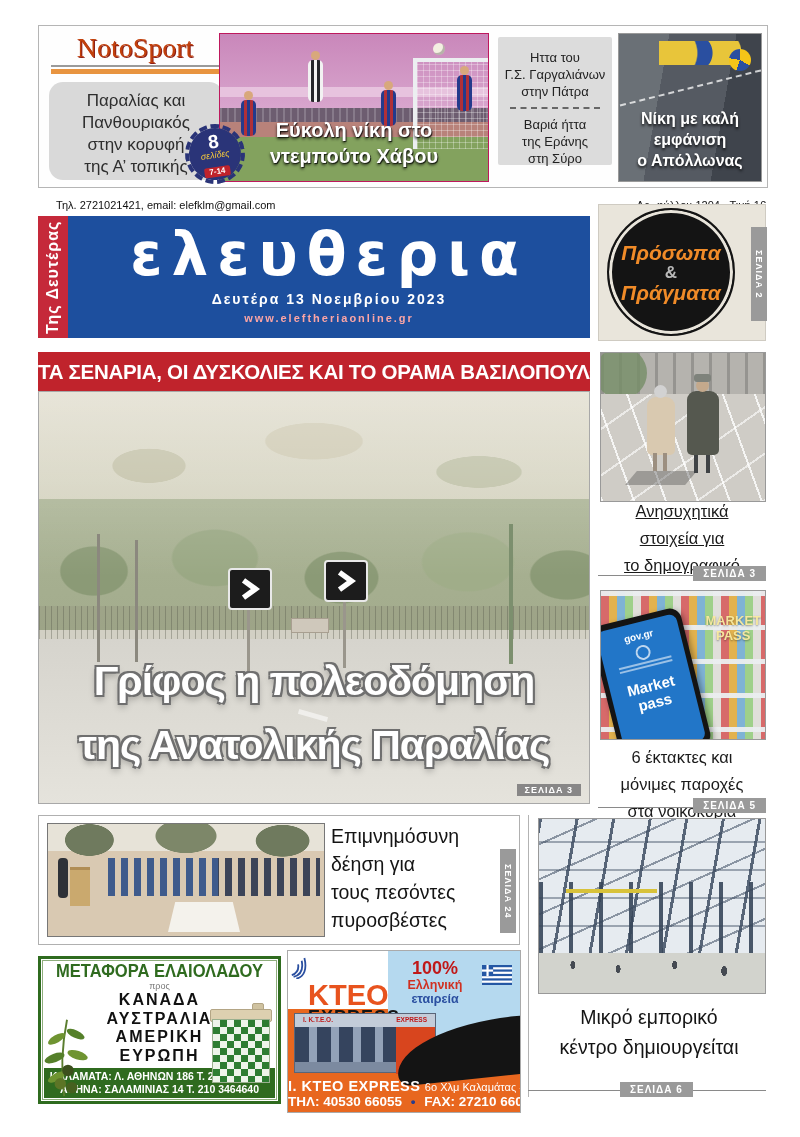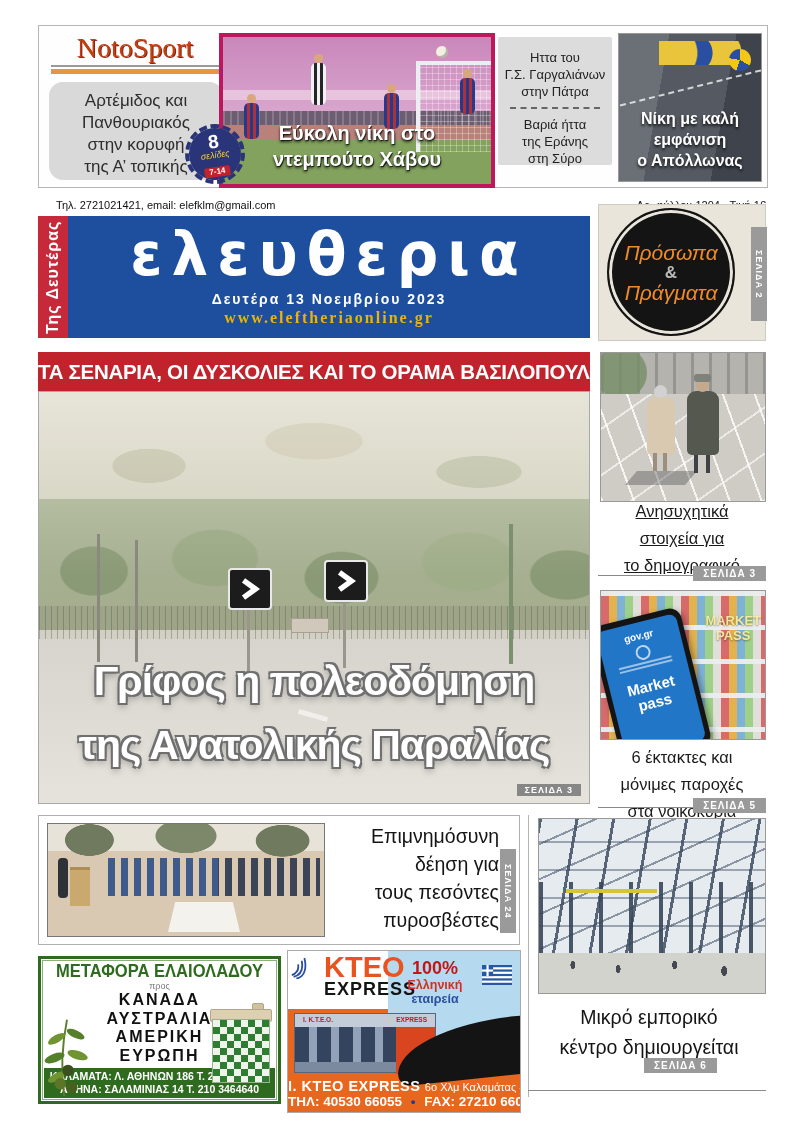--- a/index.html
+++ b/index.html
@@ -17,21 +17,21 @@
              text-align:center;font-size:17px;line-height:22px;color:#2e2e2e;padding-top:8px;box-sizing:border-box;}
   .badge{position:absolute;left:146px;top:98px;width:60px;height:60px;border-radius:50%;
          background:#2a3478;background-clip:padding-box;border:4px dashed #2a3478;box-sizing:border-box;
          color:#fff;text-align:center;transform:rotate(-8deg);z-index:5;padding-top:5px;}
   .badge-num{font-size:19px;font-weight:bold;line-height:17px;}
   .badge-label{font-size:9px;font-style:italic;color:#f4c83c;line-height:10px;}
   .badge-pages{display:inline-block;font-size:8px;font-weight:bold;background:#c0232c;border-radius:2px;
                padding:0 5px;margin-top:2px;line-height:10px;}
 
   
-  .fp{position:absolute;left:180px;top:7px;width:268px;height:147px;border:4px solid #be185d;overflow:hidden;background:#cd90c0;}
+  .fp{position:absolute;left:180px;top:7px;width:268px;height:147px;border:1px solid #be185d;overflow:hidden;background:#cd90c0;}
   .fp-wall{position:absolute;left:0;top:0;width:100%;height:50%;background:linear-gradient(#c987ba,#d8a5cd);}
   .fp-band{position:absolute;left:0;top:36%;width:100%;height:7%;background:#e7c3de;}
   .fp-fence{position:absolute;left:0;top:50%;width:100%;height:10%;background:
             repeating-linear-gradient(90deg,rgba(255,255,255,.18) 0 2px,transparent 2px 7px),#6d5d70;}
   .fp-track{position:absolute;left:0;top:60%;width:100%;height:10%;background:#b8827a;}
   .fp-grass{position:absolute;left:0;top:70%;width:100%;height:30%;background:#83a25e;}
   .fp-goal{position:absolute;right:0;top:16%;width:28%;height:62%;
            border-left:4px solid #eceff1;border-top:4px solid #eceff1;box-sizing:border-box;
            background:repeating-linear-gradient(0deg,rgba(255,255,255,.30) 0 1px,transparent 1px 6px),
                       repeating-linear-gradient(90deg,rgba(255,255,255,.30) 0 1px,transparent 1px 6px);}
@@ -68,28 +68,28 @@
 
   
   .masthead{position:absolute;left:38px;top:216px;width:552px;height:122px;}
   .edition{position:absolute;left:0;top:0;width:30px;height:122px;background:#c5293a;color:#fff;
            writing-mode:vertical-rl;transform:rotate(180deg);text-align:center;
            font-size:16px;font-weight:bold;letter-spacing:1px;line-height:30px;}
   .mh-blue{position:absolute;left:30px;top:0;width:522px;height:122px;background:#1d4f9e;text-align:center;}
   .mh-title{margin-top:2px;font-family:"DejaVu Sans",sans-serif;font-weight:bold;font-size:58px;line-height:72px;
             color:#fff;letter-spacing:9px;transform:scaleY(1.04);}
   .mh-date{font-size:14px;font-weight:bold;color:#fff;letter-spacing:2px;line-height:18px;}
-  .mh-site{font-size:16px;font-weight:bold;color:#eab308;letter-spacing:2px;line-height:20px;font-family:Liberation Serif, serif;}
+  .mh-site{font-size:11px;font-weight:bold;color:#fca5a5;letter-spacing:2px;line-height:20px;}
 
   
   .prosopa{position:absolute;left:598px;top:204px;width:168px;height:137px;background:#e9e5db;border:1px solid #cfcbc2;box-sizing:border-box;}
   .pr-circle{position:absolute;left:8px;top:3px;width:128px;height:128px;border-radius:50%;
              background:#141414;border:2px solid #141414;box-shadow:inset 0 0 0 3px #e9e5db;box-sizing:border-box;
              display:flex;flex-direction:column;justify-content:center;text-align:center;}
-  .pr-word{color:#f08b28;font-weight:normal;font-style:italic;font-size:21px;line-height:23px;}
+  .pr-word{color:#f08b28;font-weight:bold;font-style:italic;font-size:21px;line-height:23px;}
   .pr-amp{color:#b9b9b9;font-weight:bold;font-size:17px;line-height:17px;}
 
   
   .tab{background:#9a9a9a;color:#fff;font-size:10px;font-weight:bold;letter-spacing:1px;
        padding:2px 10px;display:inline-block;}
   .vtab{position:absolute;background:#9a9a9a;color:#fff;font-size:9px;font-weight:bold;letter-spacing:1px;
         writing-mode:vertical-rl;text-align:center;padding:8px 3px;box-sizing:border-box;}
   .tabline{position:absolute;height:20px;}
   .tl-rule{position:absolute;left:0;right:0;top:9px;border-top:1px solid #8a8a8a;}
   .tl-tab{position:absolute;top:0;}
@@ -168,21 +168,21 @@
               radial-gradient(50px 28px at 50% 30%,#7d8769 0 60%,transparent 62%),
               radial-gradient(44px 26px at 85% 42%,#6f7a5e 0 60%,transparent 62%);}
   .mm-people{position:absolute;left:60px;top:30%;right:4px;height:38px;
              background:repeating-linear-gradient(90deg,#3c4458 0 7px,rgba(0,0,0,0) 7px 13px);}
   .mm-fire{position:absolute;left:60px;top:30%;width:110px;height:38px;
            background:repeating-linear-gradient(90deg,#3f5b8c 0 7px,rgba(0,0,0,0) 7px 13px);}
   .mm-podium{position:absolute;left:22px;top:38%;width:20px;height:36px;background:#caa96e;border-top:3px solid #b08d55;}
   .mm-speaker{position:absolute;left:10px;top:30%;width:10px;height:40px;background:#2e3138;border-radius:4px;}
   .mm-table{position:absolute;left:120px;bottom:4px;width:72px;height:30px;background:#f4f2ec;
             clip-path:polygon(10% 0,90% 0,100% 100%,0 100%);}
-  .mm-caption{position:absolute;left:292px;top:6px;width:168px;text-align:right;font-size:19.5px;line-height:28px;color:#141414;}
+  .mm-caption{position:absolute;left:292px;top:6px;width:168px;text-align:left;font-size:19.5px;line-height:28px;color:#141414;}
 
   
   .vdiv{position:absolute;left:528px;top:815px;width:1px;height:282px;background:#b3b3b3;}
   .constr{position:absolute;left:538px;top:818px;width:228px;height:176px;border:1px solid #999;box-sizing:border-box;
           overflow:hidden;background:#e6ebf0;}
   .cn-beams{position:absolute;left:0;top:0;width:100%;height:78%;
             background:repeating-linear-gradient(100deg,rgba(62,77,98,.85) 0 3px,transparent 3px 36px),
                        repeating-linear-gradient(-24deg,rgba(62,77,98,.55) 0 2px,transparent 2px 32px),
                        repeating-linear-gradient(0deg,rgba(62,77,98,.45) 0 2px,transparent 2px 28px);}
   .cn-cols{position:absolute;left:0;top:36%;width:100%;height:42%;
@@ -252,21 +252,21 @@
 
 <div class="page">
 
   <div class="strip">
     <div class="ns">
       <div class="ns-word">NotoSport</div>
       <div class="ns-bar1"></div>
       <div class="ns-bar2"></div>
     </div>
     <div class="ns-teaser">
-      <div>Αρτέμιδος και</div>
+      <div>Παραλίας και</div>
       <div>Πανθουριακός</div>
       <div>στην κορυφή</div>
       <div>της Α’ τοπικής</div>
     </div>
     <div class="badge">
       <div class="badge-num">8</div>
       <div class="badge-label">σελίδες</div>
       <div class="badge-pages">7-14</div>
     </div>
 
@@ -444,21 +444,21 @@
     <div class="cn-beams"></div>
     <div class="cn-cols"></div>
     <div class="cn-crane"></div>
     <div class="cn-floor"></div>
   </div>
   <div class="cn-caption">
     <div>Μικρό εμπορικό</div>
     <div>κέντρο δημιουργείται</div>
   </div>
   <div class="brule"></div>
-  <div class="tab" style="position:absolute;left:620px;top:1058px;margin-left:24px;">ΣΕΛΙΔΑ 6</div>
+  <div class="tab" style="position:absolute;left:620px;top:1082px;">ΣΕΛΙΔΑ 6</div>
 
   <div class="olive">
     <div class="ol-l1">ΜΕΤΑΦΟΡΑ ΕΛΑΙΟΛΑΔΟΥ</div>
     <div class="ol-pros">προς</div>
     <div class="ol-dest">ΚΑΝΑΔΑ</div>
     <div class="ol-dest">ΑΥΣΤΡΑΛΙΑ</div>
     <div class="ol-dest">ΑΜΕΡΙΚΗ</div>
     <div class="ol-dest">ΕΥΡΩΠΗ</div>
     <div class="ol-all"><span class="small">και</span> <span>ΣΕ ΟΛΗ ΤΗΝ ΕΛΛΑΔΑ</span></div>
     <div class="ol-footer">
@@ -484,21 +484,21 @@
   </div>
 
   <div class="kteo">
     <div class="kt-blue"></div>
     <div class="kt-white"></div>
     <div class="kt-glyph">
       <svg viewBox="0 0 20 26" width="18" height="24">
           <path d="M2 22 C8 20 10 16 9 10 M4 24 C12 22 15 16 13 6 M7 26 C16 24 19 15 16 3" stroke="#2a4fa0" stroke-width="2" fill="none"></path>
         </svg>
     </div>
-    <div class="kt-logo" style="left:36px;">
+    <div class="kt-logo" style="left:20px;margin-top:28px;">
       <div class="kt-word1">KTEO</div>
       <div class="kt-word2">EXPRESS</div>
     </div>
     <div class="kt-claim">
       <div class="kt-c0">100%</div>
       <div class="kt-c1">Ελληνική</div>
       <div class="kt-c2">εταιρεία</div>
     </div>
     <div class="kt-flag">
       <svg viewBox="0 0 27 18" width="30" height="20">

